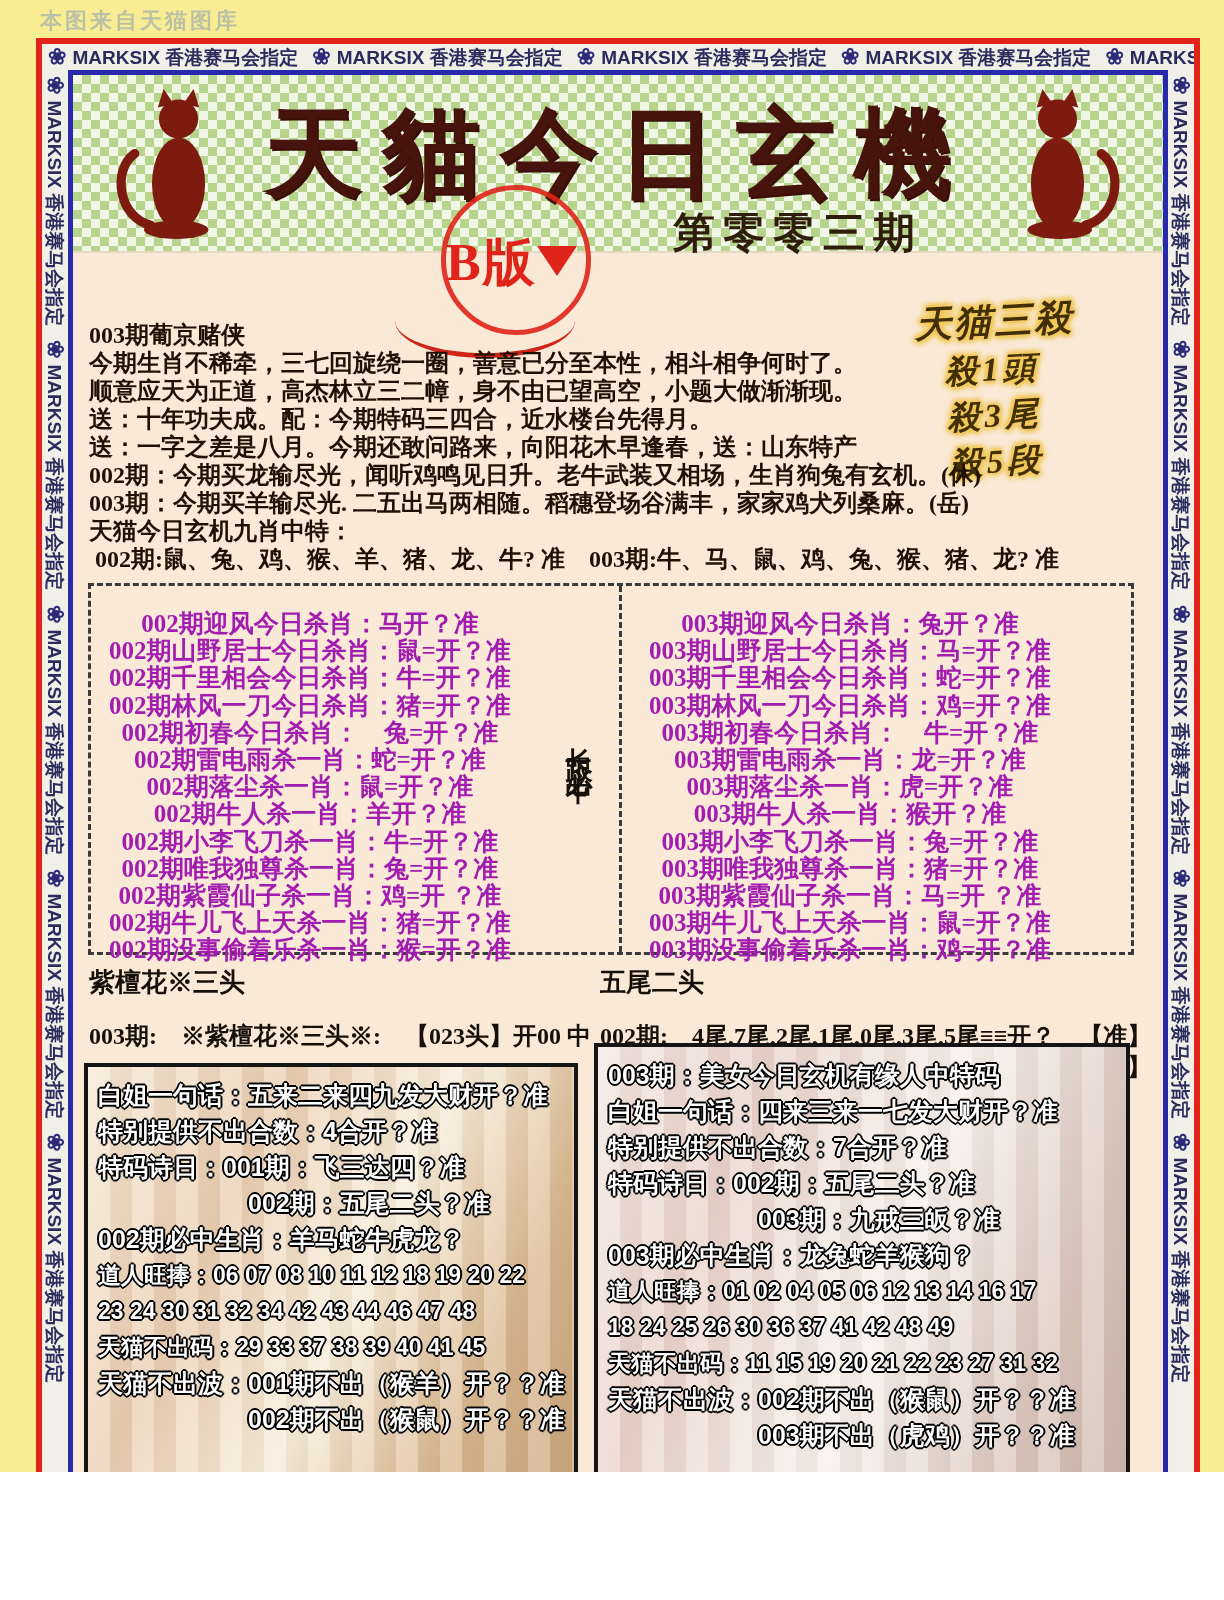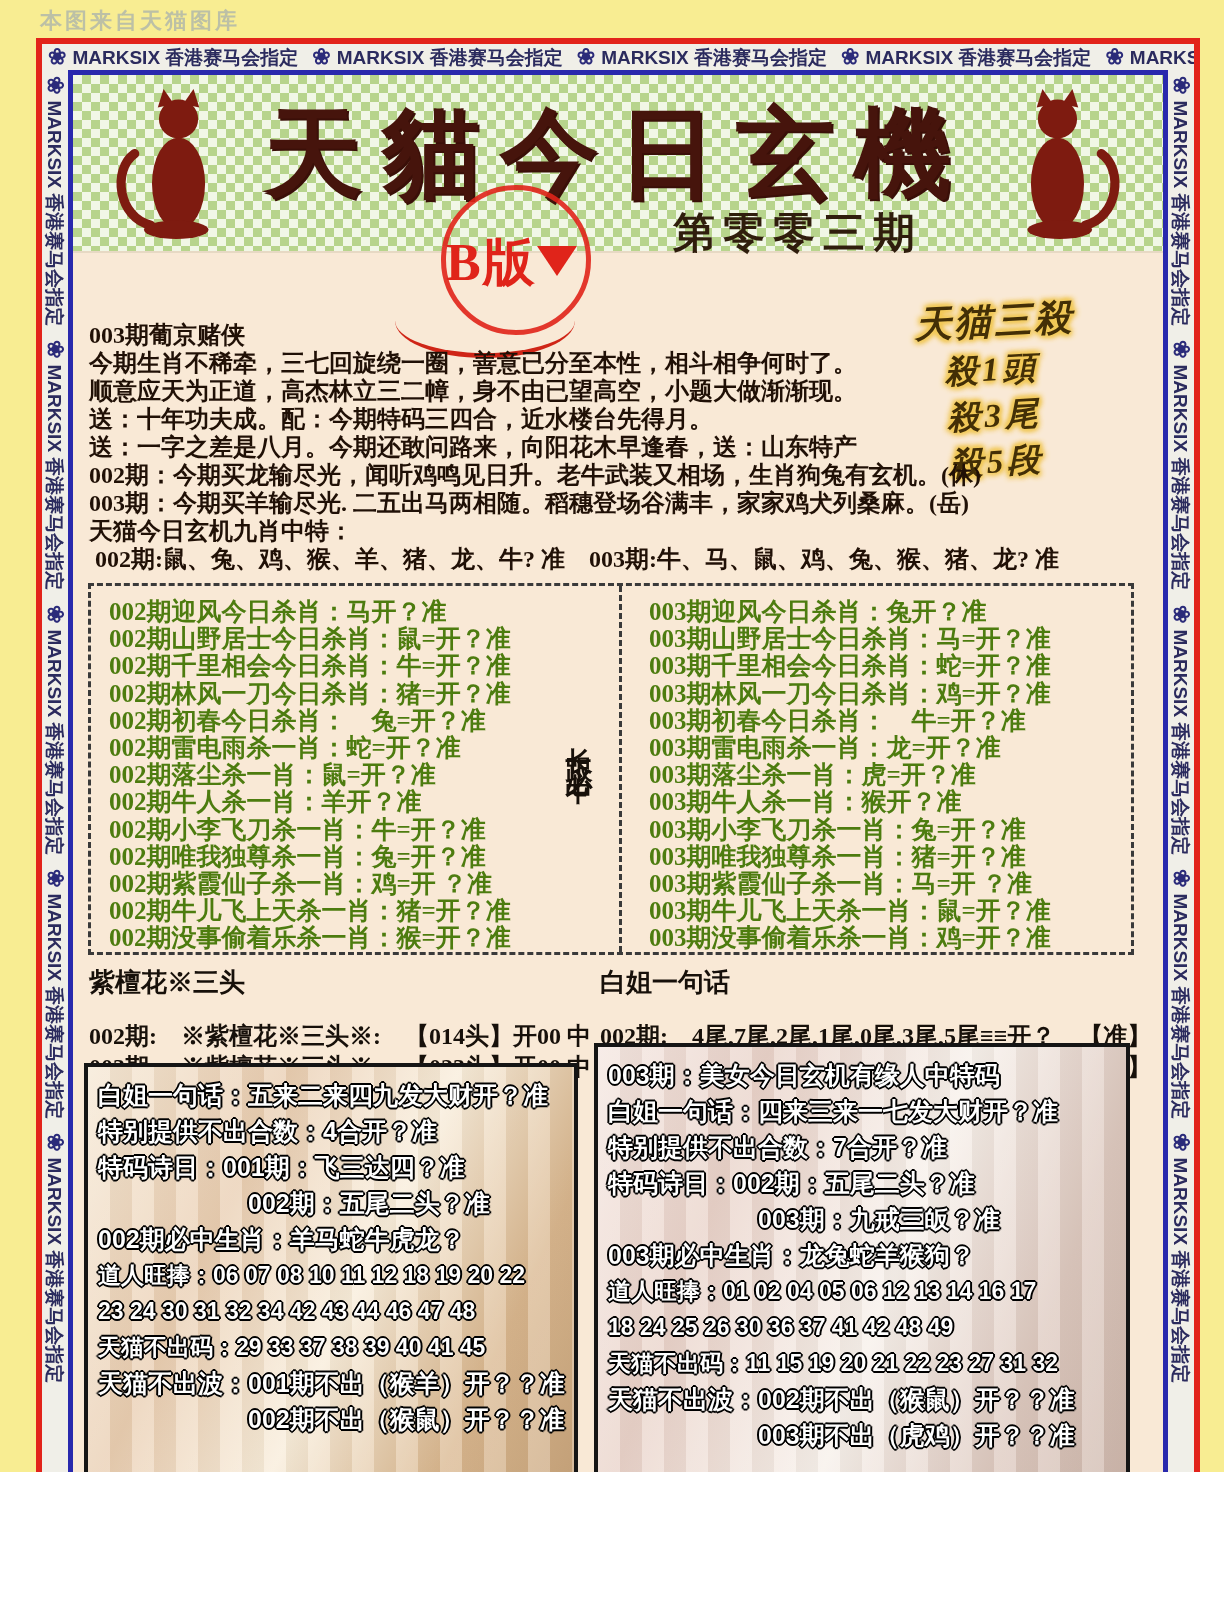--- a/index.html
+++ b/index.html
@@ -51,22 +51,22 @@
                      -2px -2px 5px #f0c652,2px -2px 5px #f0c652,-2px 2px 5px #f0c652;}
   .tk-title{font-size:37px;letter-spacing:3px;}
   .tk-items{margin-left:28px;font-size:33px;line-height:46px;letter-spacing:4px;}
   
   .intro{position:absolute;left:16px;top:246px;font-size:24px;font-weight:bold;
          line-height:28px;color:#201006;}
   .iline{white-space:pre;}
   
   .killbox{position:absolute;left:15px;top:508px;width:1046px;height:372px;
            border:3px dashed #3a3a3a;box-sizing:border-box;}
-  .kcol{position:absolute;top:12px;font-size:25px;font-weight:bold;line-height:27.2px;
-        color:#4d7c0f;}
+  .kcol{position:absolute;top:24px;font-size:25px;font-weight:bold;line-height:27.2px;
+        color:#a21caf;text-align:center;}
   .kleft{left:18px;}
   .kright{left:558px;}
   .kcol div{white-space:pre;}
   .kdivider{position:absolute;left:528px;top:0;bottom:0;border-left:3px dashed #3a3a3a;}
   .knote{position:absolute;left:470px;top:140px;writing-mode:vertical-rl;
          text-orientation:upright;font-size:27px;font-weight:bold;letter-spacing:10px;
          color:#17100a;}
   
   .sec{position:absolute;font-weight:bold;color:#17100a;}
   .sec .sec-title{font-size:26px;margin-bottom:21px;}
@@ -202,26 +202,25 @@
             <div data-i="9">003期唯我独尊杀一肖：猪=开？准</div>
             <div data-i="10">003期紫霞仙子杀一肖：马=开 ？准</div>
             <div data-i="11">003期牛儿飞上天杀一肖：鼠=开？准</div>
             <div data-i="12">003期没事偷着乐杀一肖：鸡=开？准</div>
           </div>
       </div>
 
       <div class="sec santou">
         <div class="sec-title">紫檀花※三头</div>
         <div class="srows">
-            <div data-i="0">002期:　※紫檀花※三头※:　【014头】开00 中</div>
             <div data-i="1">003期:　※紫檀花※三头※:　【023头】开00 中</div>
           </div>
       </div>
       <div class="sec qiwei">
-        <div class="sec-title">白姐一句话</div>
+        <div class="sec-title">五尾二头</div>
         <div class="srows">
             <div data-i="0">002期:　4尾,7尾,2尾,1尾,0尾,3尾,5尾≡≡开？　【准】</div>
             <div data-i="1">003期:　5尾,1尾,3尾,8尾,2尾,7尾,6尾≡≡开？　【准】</div>
           </div>
       </div>
 
       <div class="photo-box photo-left">
           <div class="bline" data-i="1">白姐一句话：五来二来四九发大财开？准</div>
           <div class="bline" data-i="2">特别提供不出合数：4合开？准</div>
           <div class="bline" data-i="3">特码诗日：001期：飞三达四？准</div>

